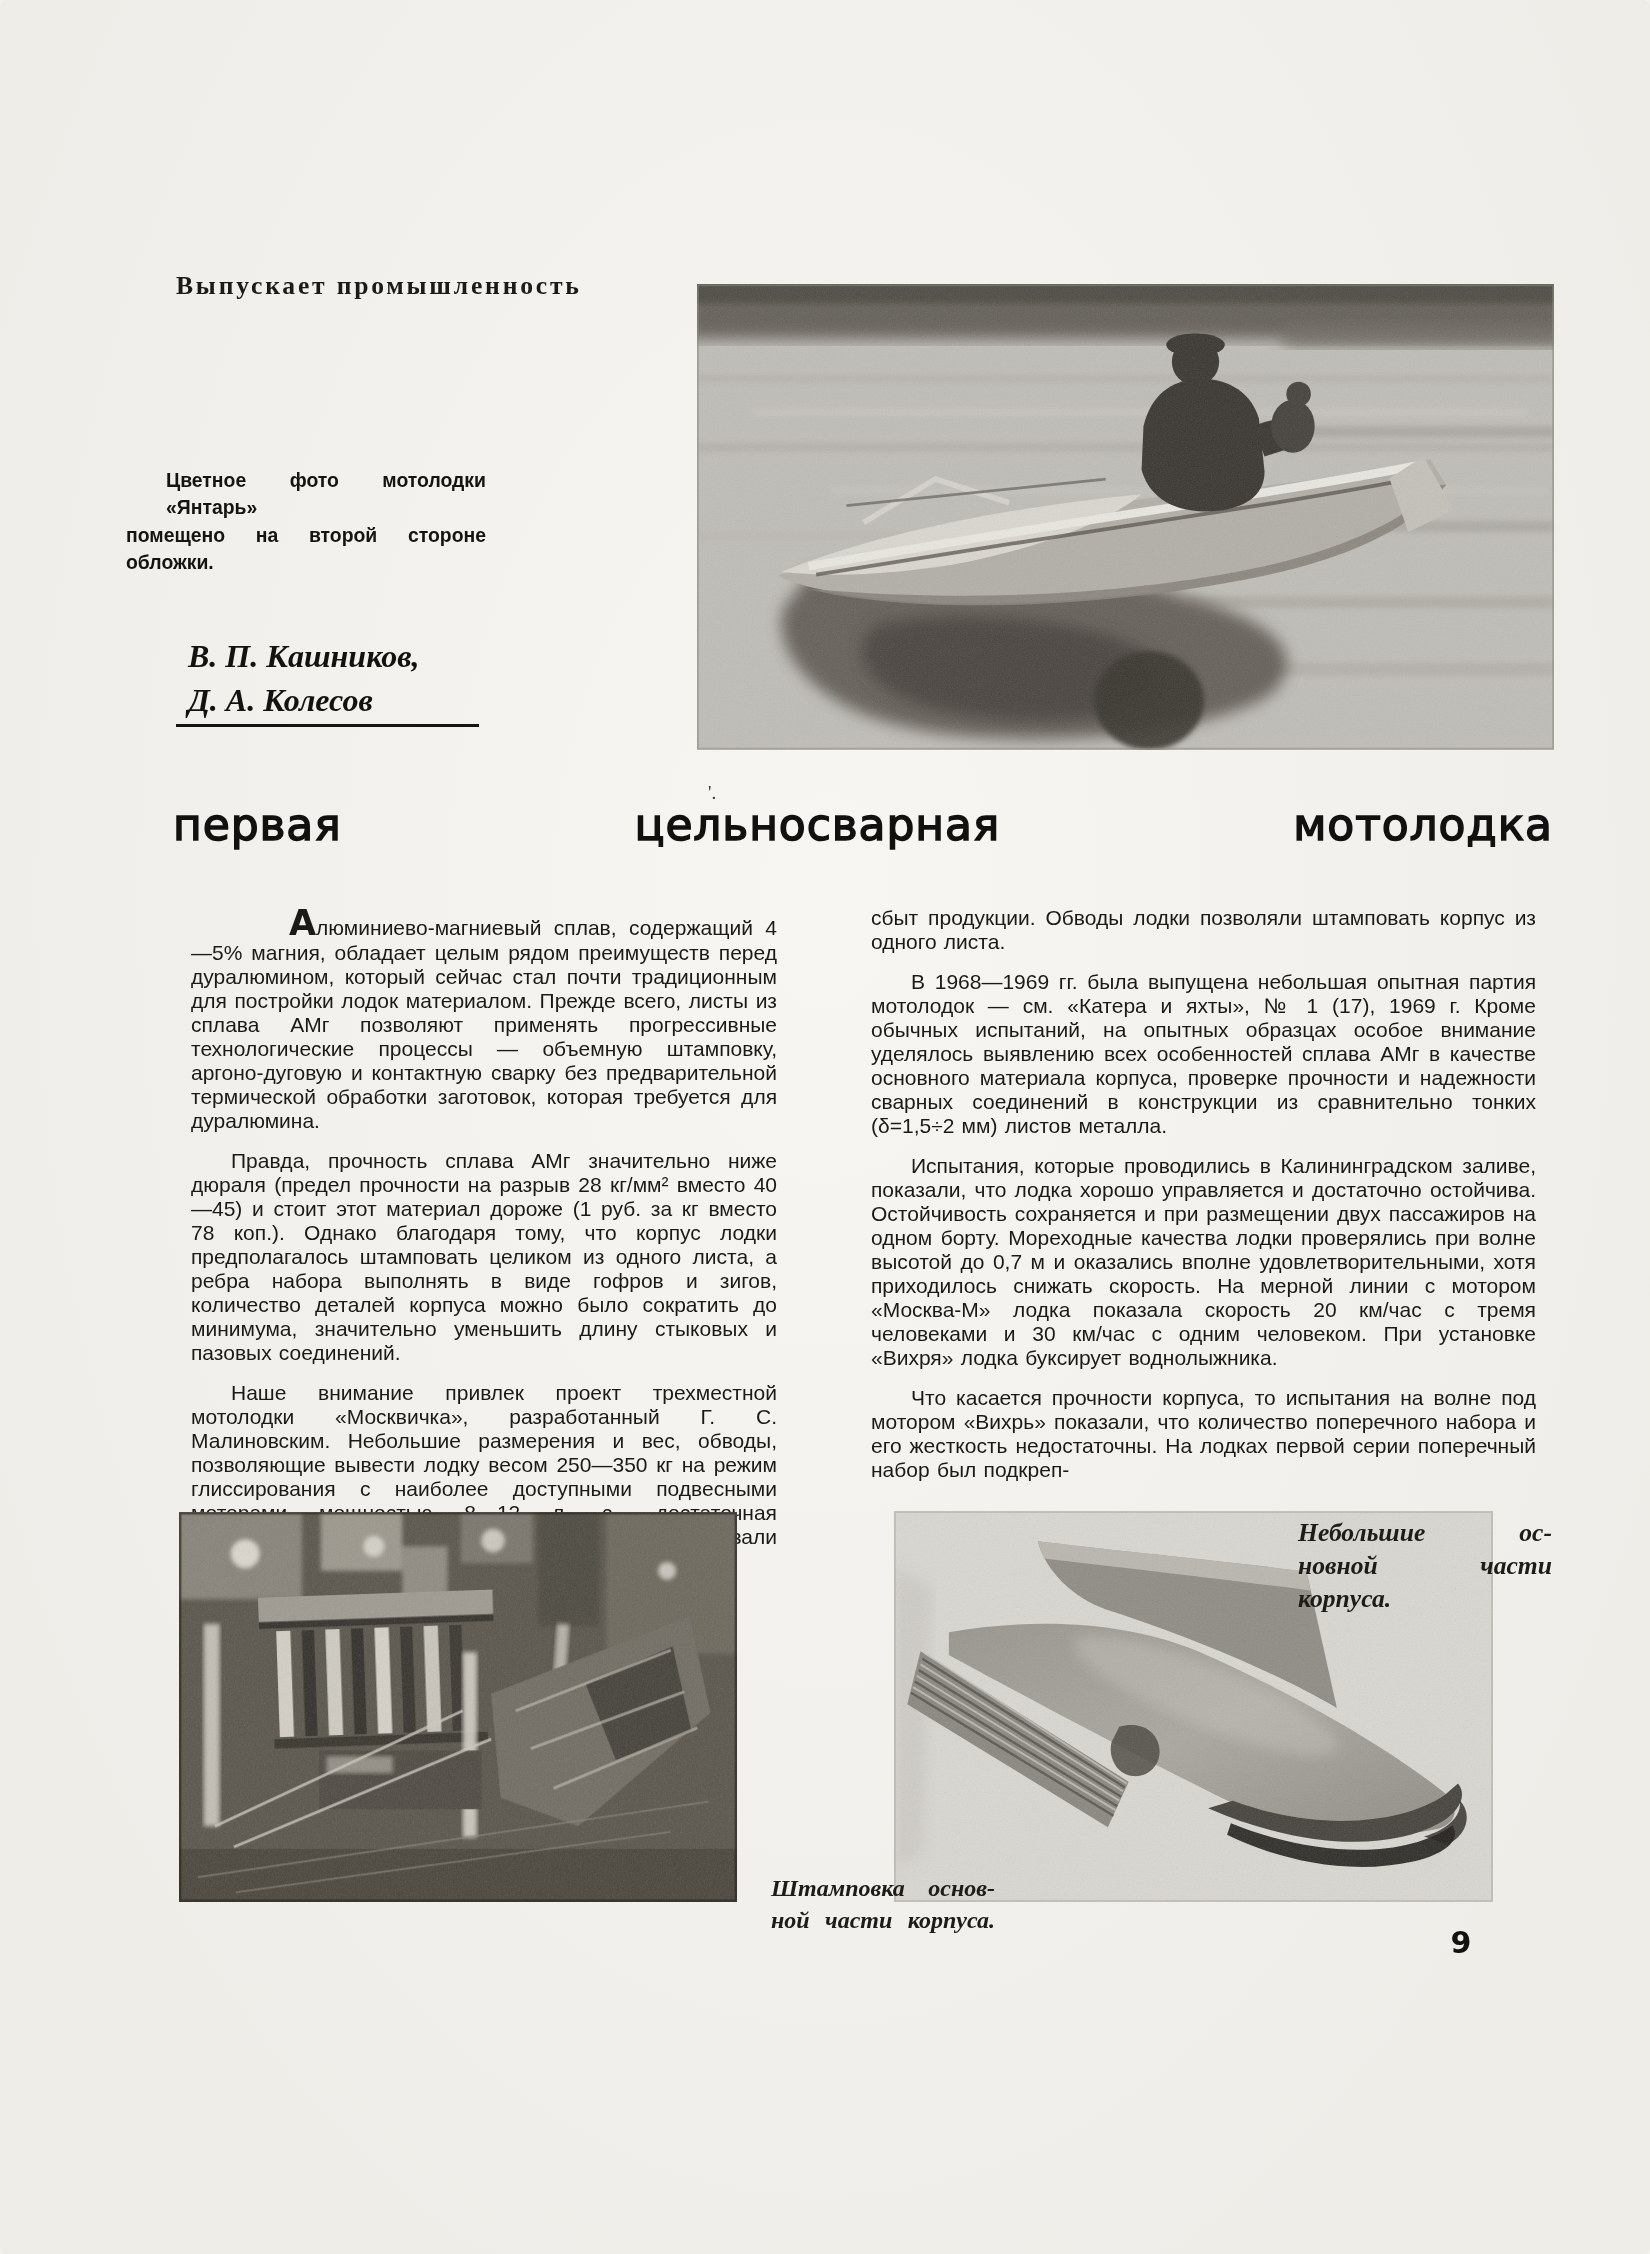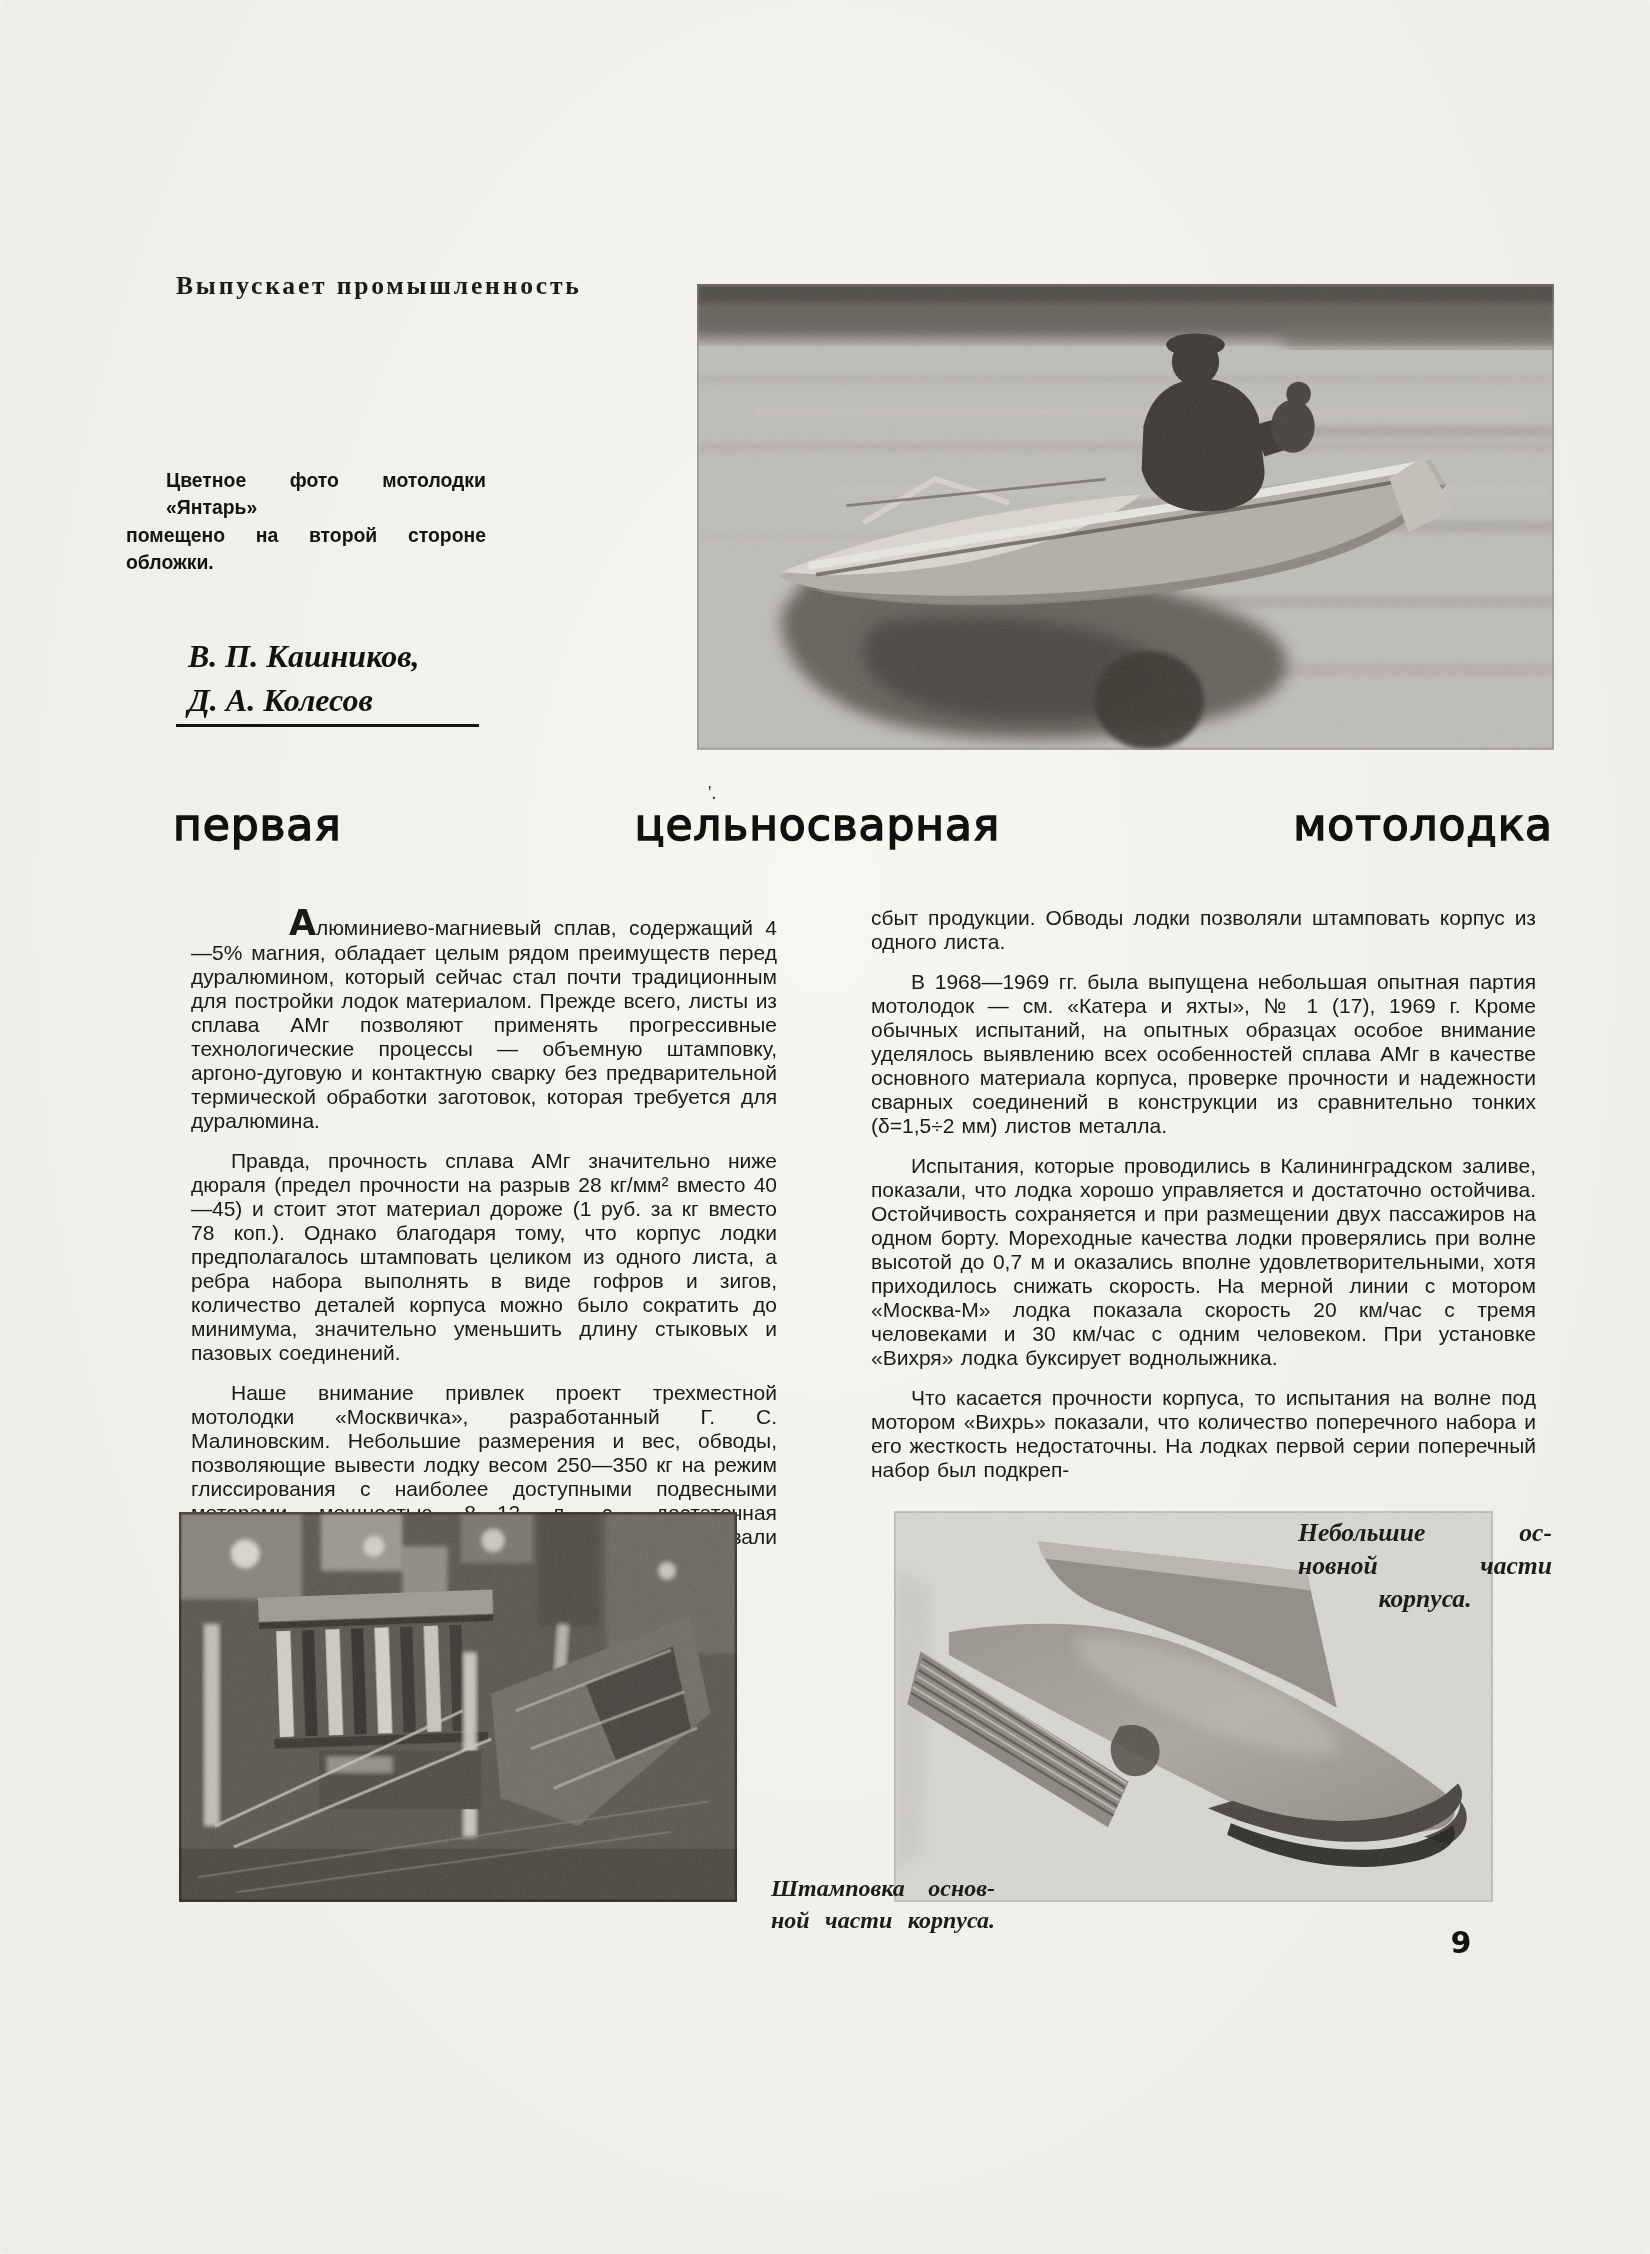--- a/index.html
+++ b/index.html
@@ -82,21 +82,21 @@
     font-family:"DejaVu Sans",sans-serif;letter-spacing:0;
   }
   
   .cap{
     position:absolute;
     font-family:"Liberation Serif", serif;
     font-style:italic;font-weight:bold;
     color:#1e1c18;z-index:5;
   }
   .cap .jl{text-align:justify;text-align-last:justify;}
-  .cap .cl{text-align:center;}
+  .cap .cl{text-align:left;}
   .cap-blanks{left:1298px;top:1516px;width:254px;font-size:25.6px;line-height:33px;}
   .cap-stamping{left:771px;top:1872px;width:224px;font-size:24px;line-height:32px;}
   
   .folio{
     position:absolute;left:1440px;top:1925px;width:42px;
     text-align:center;
     font-family:"DejaVu Sans", sans-serif;
     font-weight:bold;font-size:30px;color:#141210;
   }
 </style>

